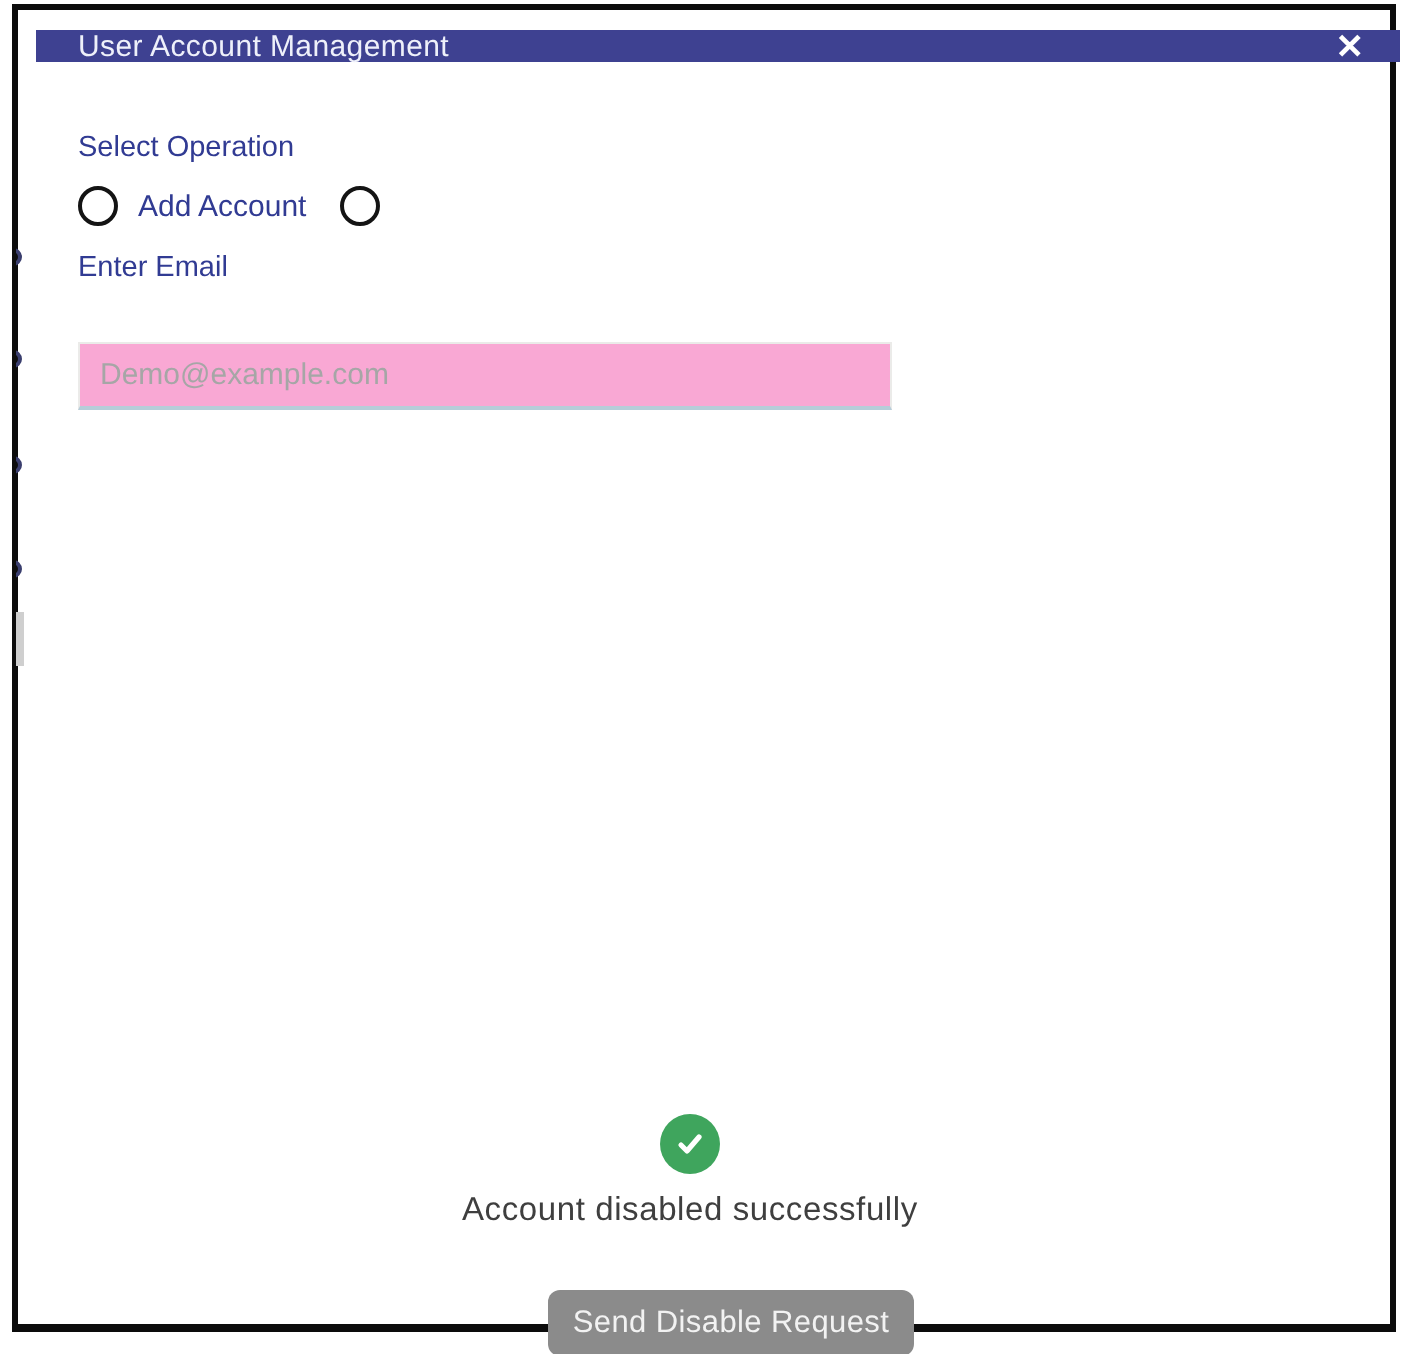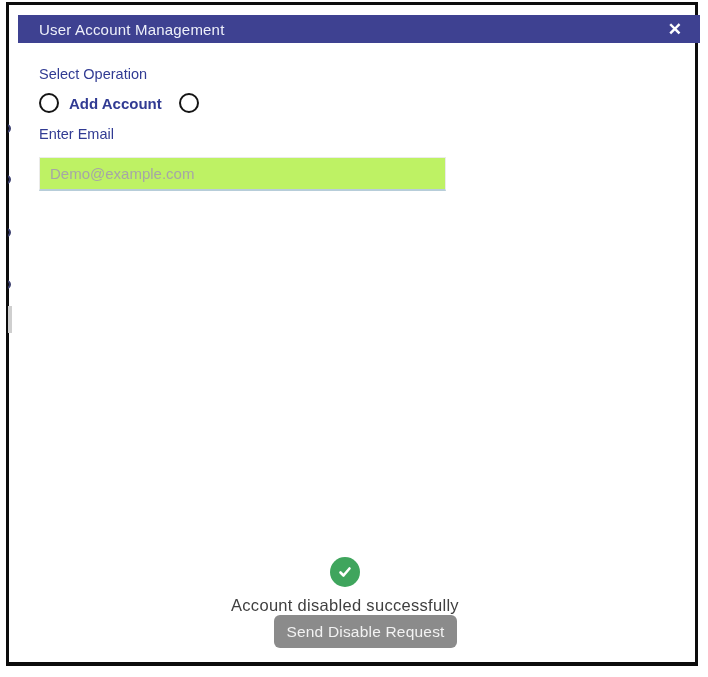--- a/index.html
+++ b/index.html
@@ -1,52 +1,52 @@
 <!DOCTYPE html>
 <html><head>
 <meta charset="utf-8">
 <style>
   html,body{margin:0;padding:0;background:#ffffff;width:708px;height:677px;
     font-family:"Liberation Sans", sans-serif; overflow:hidden; position:relative;}
 
   .frame{position:absolute; left:6px; top:2px; width:692px; height:664px;
     border:3px solid #0c0c0c; border-bottom-width:4px; background:#ffffff; box-sizing:border-box;}
 
-  .titlebar{position:absolute; left:9px; top:10px; width:682px; height:28px;
+  .titlebar{position:absolute; left:9px; top:10px; width:682px; height:16px;
     background:#3e4191; display:flex; align-items:center; box-sizing:border-box;
     padding:0 14px 0 21px;}
   .titlebar .title{color:#eef0fa; font-size:15px; letter-spacing:.2px; flex:1;}
   .titlebar .close{color:#ffffff; font-size:17px; font-weight:bold; cursor:pointer;
     line-height:1; padding:2px 4px;}
 
   .section-label{position:absolute; color:#313b93; font-weight:normal; font-size:14.5px;}
   .lbl-operation{left:30px; top:61px;}
   .lbl-email{left:30px; top:121px;}
 
   .radio-row{position:absolute; left:30px; top:88px; display:flex; gap:17px; align-items:center;}
   .radio-item{display:flex; align-items:center; gap:10px; cursor:pointer;}
   .radio{width:16px; height:16px; border:2.5px solid #141414; border-radius:50%;
     box-sizing:content-box; display:flex; align-items:center; justify-content:center;
     background:#fff; flex:0 0 auto;}
   .radio.checked{border-color:#343b93;}
   .radio.checked::after{content:''; width:8px; height:8px; border-radius:50%; background:#343b93;}
-  .radio-label{color:#313b93; font-weight:bold; font-size:15px; white-space:nowrap;}
+  .radio-label{color:#313b93; font-weight:normal; font-size:15px; white-space:nowrap;}
 
-  .email-input{position:absolute; left:30px; top:152px; width:407px; height:34px;
-    background:#bef264; border:1px solid #ebebe9; border-bottom:2px solid #b7cdd9;
+  .email-input{position:absolute; left:30px; top:166px; width:407px; height:34px;
+    background:#f9a8d4; border:1px solid #ebebe9; border-bottom:2px solid #b7cdd9;
     box-sizing:border-box; padding:0 10px; font-size:15px; color:#555;
     font-family:"Liberation Sans", sans-serif; outline:none;}
   .email-input::placeholder{color:#a6a6a6;}
 
   .status-row{position:absolute; left:222px; top:552px; display:flex; align-items:center; gap:9px;flex-direction:column;}
   .status-circle{width:30px; height:30px; border-radius:50%; background:#3fa55d;
     display:flex; align-items:center; justify-content:center; flex:0 0 auto;}
   .status-text{color:#3f3f3f; font-size:16.5px; letter-spacing:.3px; white-space:nowrap;}
 
-  .submit-btn{position:absolute; left:265px; top:610px; width:183px; height:33px;
+  .submit-btn{position:absolute; left:265px; top:640px; width:183px; height:33px;
     background:#8b8b8b; border:none; border-radius:6px; color:#f2f2f2; font-size:15.5px;
     font-family:"Liberation Sans", sans-serif; cursor:pointer; letter-spacing:.2px;}
 
   
   .edge-mark{position:absolute; left:8px; width:6px; height:10px; overflow:hidden;}
   .edge-mark i{display:block; width:9px; height:9px; border:2px solid #3a3e6e;
     border-radius:50%; margin-left:-6px; box-sizing:border-box;}
   .edge-smudge{position:absolute; left:8px; top:306px; width:4px; height:27px; background:#cfcfcf;}
 </style>
 </head>

